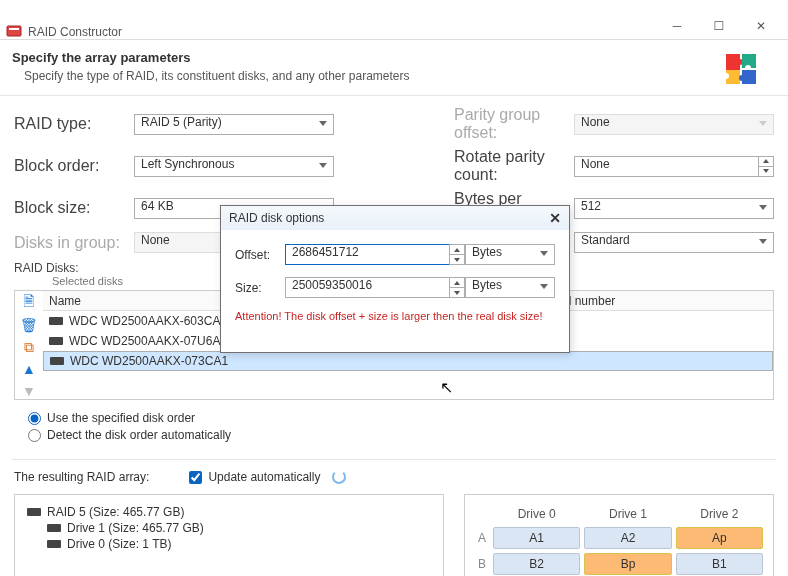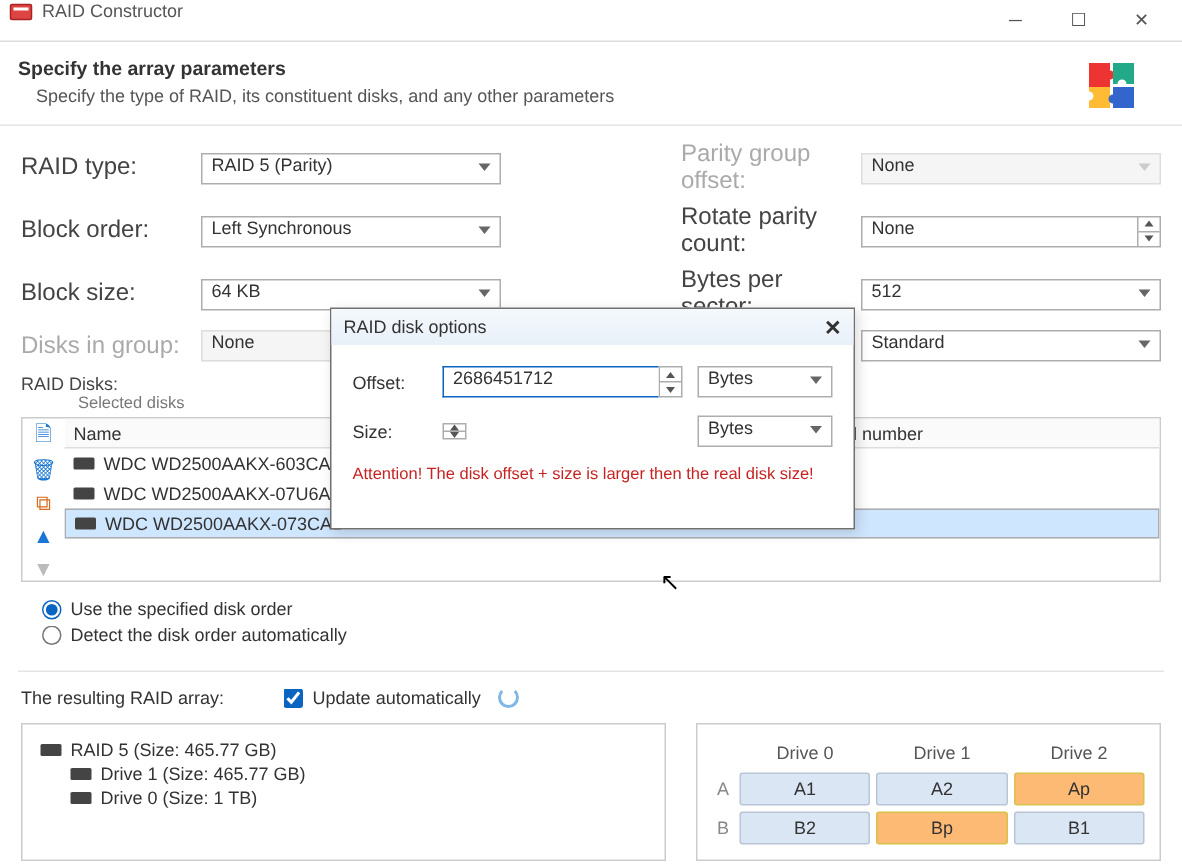--- a/index.html
+++ b/index.html
@@ -1,17 +1,17 @@
 <!DOCTYPE html>
 <html><head>
 <meta charset="utf-8">
 <style>
 *{box-sizing:border-box;margin:0;padding:0;font-family:"Segoe UI",Tahoma,sans-serif;font-size:12px;color:#333}
 body{background:#fff;width:788px;height:576px;overflow:hidden;position:relative}
-.titlebar{height:28px;display:flex;align-items:flex-start;padding:0 6px;border-bottom:1px solid #ddd}
+.titlebar{height:40px;display:flex;align-items:flex-end;padding:0 6px;border-bottom:1px solid #ddd}
 .titlebar .appicon{width:16px;height:16px;margin-right:6px}
 .titlebar .title{flex:1;font-size:12px;color:#555}
 .winbtns{display:flex;gap:0}
 .winbtn{width:42px;height:26px;display:flex;align-items:center;justify-content:center;color:#555}
 .header{padding:10px 12px 12px;display:flex;align-items:flex-start;position:relative;border-bottom:1px solid #e5e5e5}
 .header .txt{flex:1}
 .header h1{font-size:13px;font-weight:bold;margin-bottom:4px}
 .header p{font-size:12px;color:#555;margin-left:12px}
 .puzzle{width:48px;height:48px;position:absolute;right:20px;top:8px}
 .form{padding:10px 14px 0;display:grid;grid-template-columns:120px 200px 1fr 120px 200px;row-gap:6px;align-items:center}
@@ -56,21 +56,21 @@
 .layout th{font-weight:normal;font-size:12px;color:#555;padding:2px}
 .layout td{text-align:center;font-size:12px}
 .cell{border:1px solid #b8c5d6;background:#dbe6f4;height:22px;display:flex;align-items:center;justify-content:center;border-radius:2px}
 .cell.y{background:#fdba74;border-color:#d8c24a}
 .rowlbl{color:#888;width:14px}
 .modal-backdrop{position:absolute;inset:0}
 .modal{position:absolute;left:220px;top:205px;width:350px;background:#fff;border:1px solid #707070;box-shadow:2px 2px 8px rgba(0,0,0,.15)}
 .modal-title{background:linear-gradient(#f5f9fd,#e8f0f9);height:24px;display:flex;align-items:center;padding:0 8px;font-size:12px}
 .modal-title .x{margin-left:auto;font-size:14px;font-weight:bold}
 .modal-body{padding:14px}
-.mrow{display:flex;align-items:center;gap:10px;margin-bottom:12px}
+.mrow{display:flex;align-items:center;margin-bottom:12px}
 .mrow .ml{width:50px;font-size:12px}
 .mrow .inp{flex:1}
 .mrow .sel{width:90px}
 .warn{color:#c62323;font-size:11px;margin:4px 0 16px}
 .mbtns{display:flex;gap:14px;justify-content:center;margin-top:4px}
 .btn{min-width:72px;height:24px;border:1px solid #adadad;background:#fdfdfd;border-radius:2px;font-size:12px;display:flex;align-items:center;justify-content:center}
 .btn.primary{border-color:#0a64c2}
 .cursor{position:absolute;left:440px;top:378px;font-size:16px;color:#000;pointer-events:none}
 .refresh-icon{width:14px;height:14px;border:2px solid #7fb8e8;border-radius:50%;border-top-color:transparent;display:inline-block;position:relative;margin-left:6px}
 </style>
@@ -266,20 +266,21 @@
               <div>
                 <span class="tri-dn"></span>
               </div>
             </div>
           </div>
         <div class="sel"><span>Bytes</span><span class="caret"></span></div>
       </div>
       <div class="mrow">
         <div class="ml">Size:</div>
         <div class="spinner" style="flex:1">
+            <div class="inp">250059350016</div>
             <div class="spinbtns">
               <div>
                 <span class="tri-up"></span>
               </div>
               <div>
                 <span class="tri-dn"></span>
               </div>
             </div>
           </div>
         <div class="sel"><span>Bytes</span><span class="caret"></span></div>

